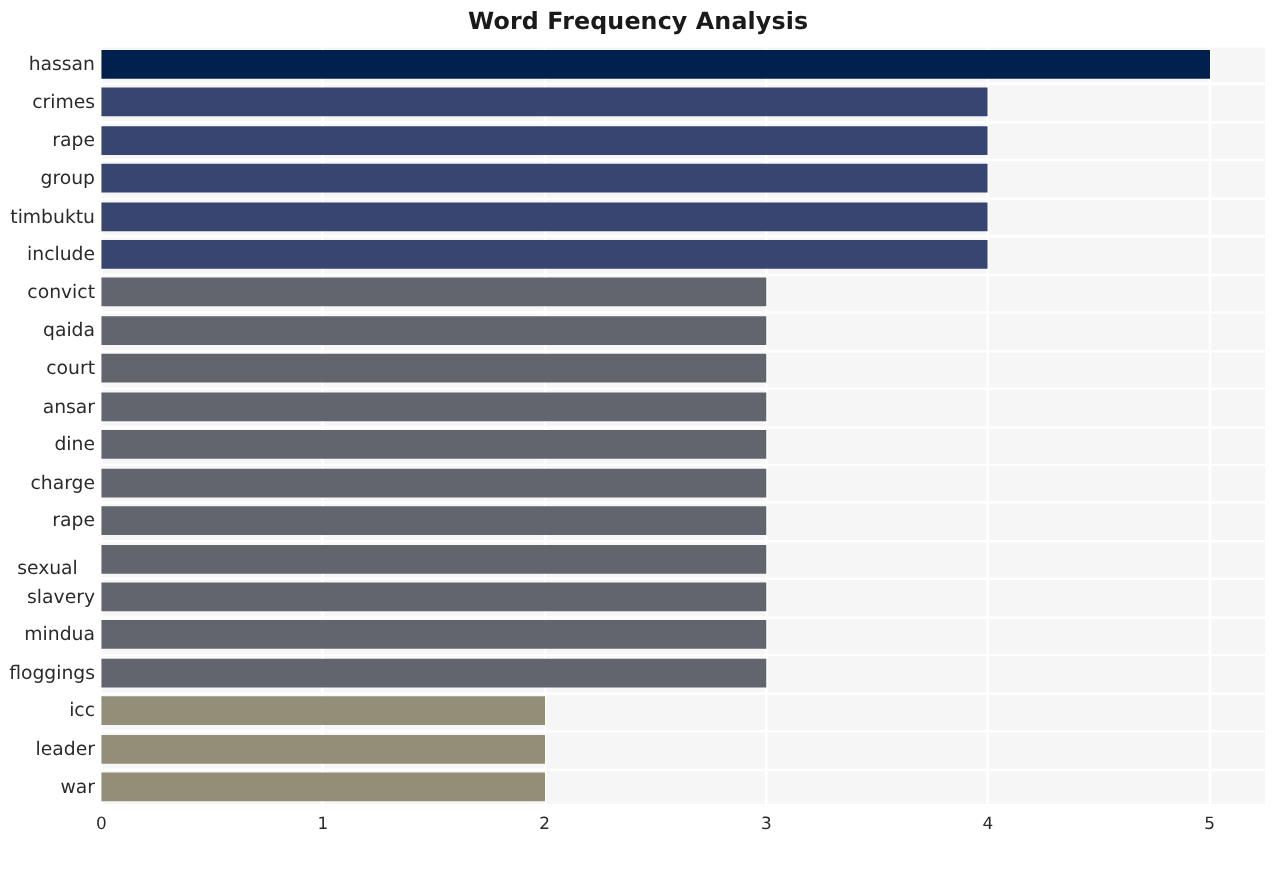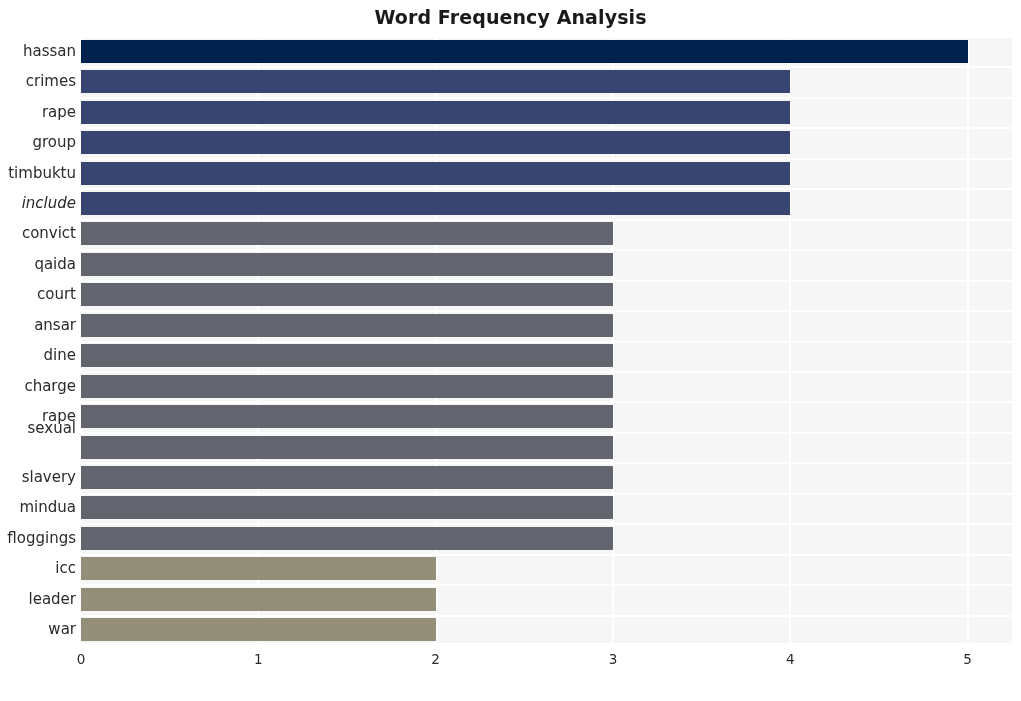--- a/index.html
+++ b/index.html
@@ -161,29 +161,29 @@
       <div class="bar" title="war: 2" style="top: 582.275px; width: 354.667px; background: rgb(147, 142, 119);"></div>
       <div class="hgrid" style="top: 607px;"></div>
     </div>
 
   <div id="y-labels">
       <div class="ytick-label" style="top: 3.725px;">hassan</div>
       <div class="ytick-label" style="top: 34.175px;">crimes</div>
       <div class="ytick-label" style="top: 64.625px;">rape</div>
       <div class="ytick-label" style="top: 95.075px;">group</div>
       <div class="ytick-label" style="top: 125.525px;">timbuktu</div>
-      <div class="ytick-label" style="top: 155.975px; font-style: italic;">include</div>
+      <div class="ytick-label" style="top: 155.975px;">include</div>
       <div class="ytick-label" style="top: 186.425px;">convict</div>
       <div class="ytick-label" style="top: 216.875px;">qaida</div>
       <div class="ytick-label" style="top: 247.325px;">court</div>
       <div class="ytick-label" style="top: 277.775px;">ansar</div>
       <div class="ytick-label" style="top: 308.225px; padding-left: 27px;">dine</div>
       <div class="ytick-label" style="top: 338.675px; padding-left: 40px;">charge</div>
       <div class="ytick-label" style="top: 369.125px;">rape</div>
-      <div class="ytick-label" style="top: 381px;">sexual</div>
+      <div class="ytick-label" style="top: 407px; text-align: center;">sexual</div>
       <div class="ytick-label" style="top: 430.025px;">slavery</div>
       <div class="ytick-label" style="top: 460.475px;">mindua</div>
       <div class="ytick-label" style="top: 490.925px; margin-left: 46px;">floggings</div>
       <div class="ytick-label" style="top: 521.375px; margin-left: 16px;">icc</div>
       <div class="ytick-label" style="top: 551.825px;">leader</div>
       <div class="ytick-label" style="top: 582.275px;">war</div>
     </div>
 
   <div id="x-labels">
       <div class="xtick-label" style="left: 81px;">0</div>

